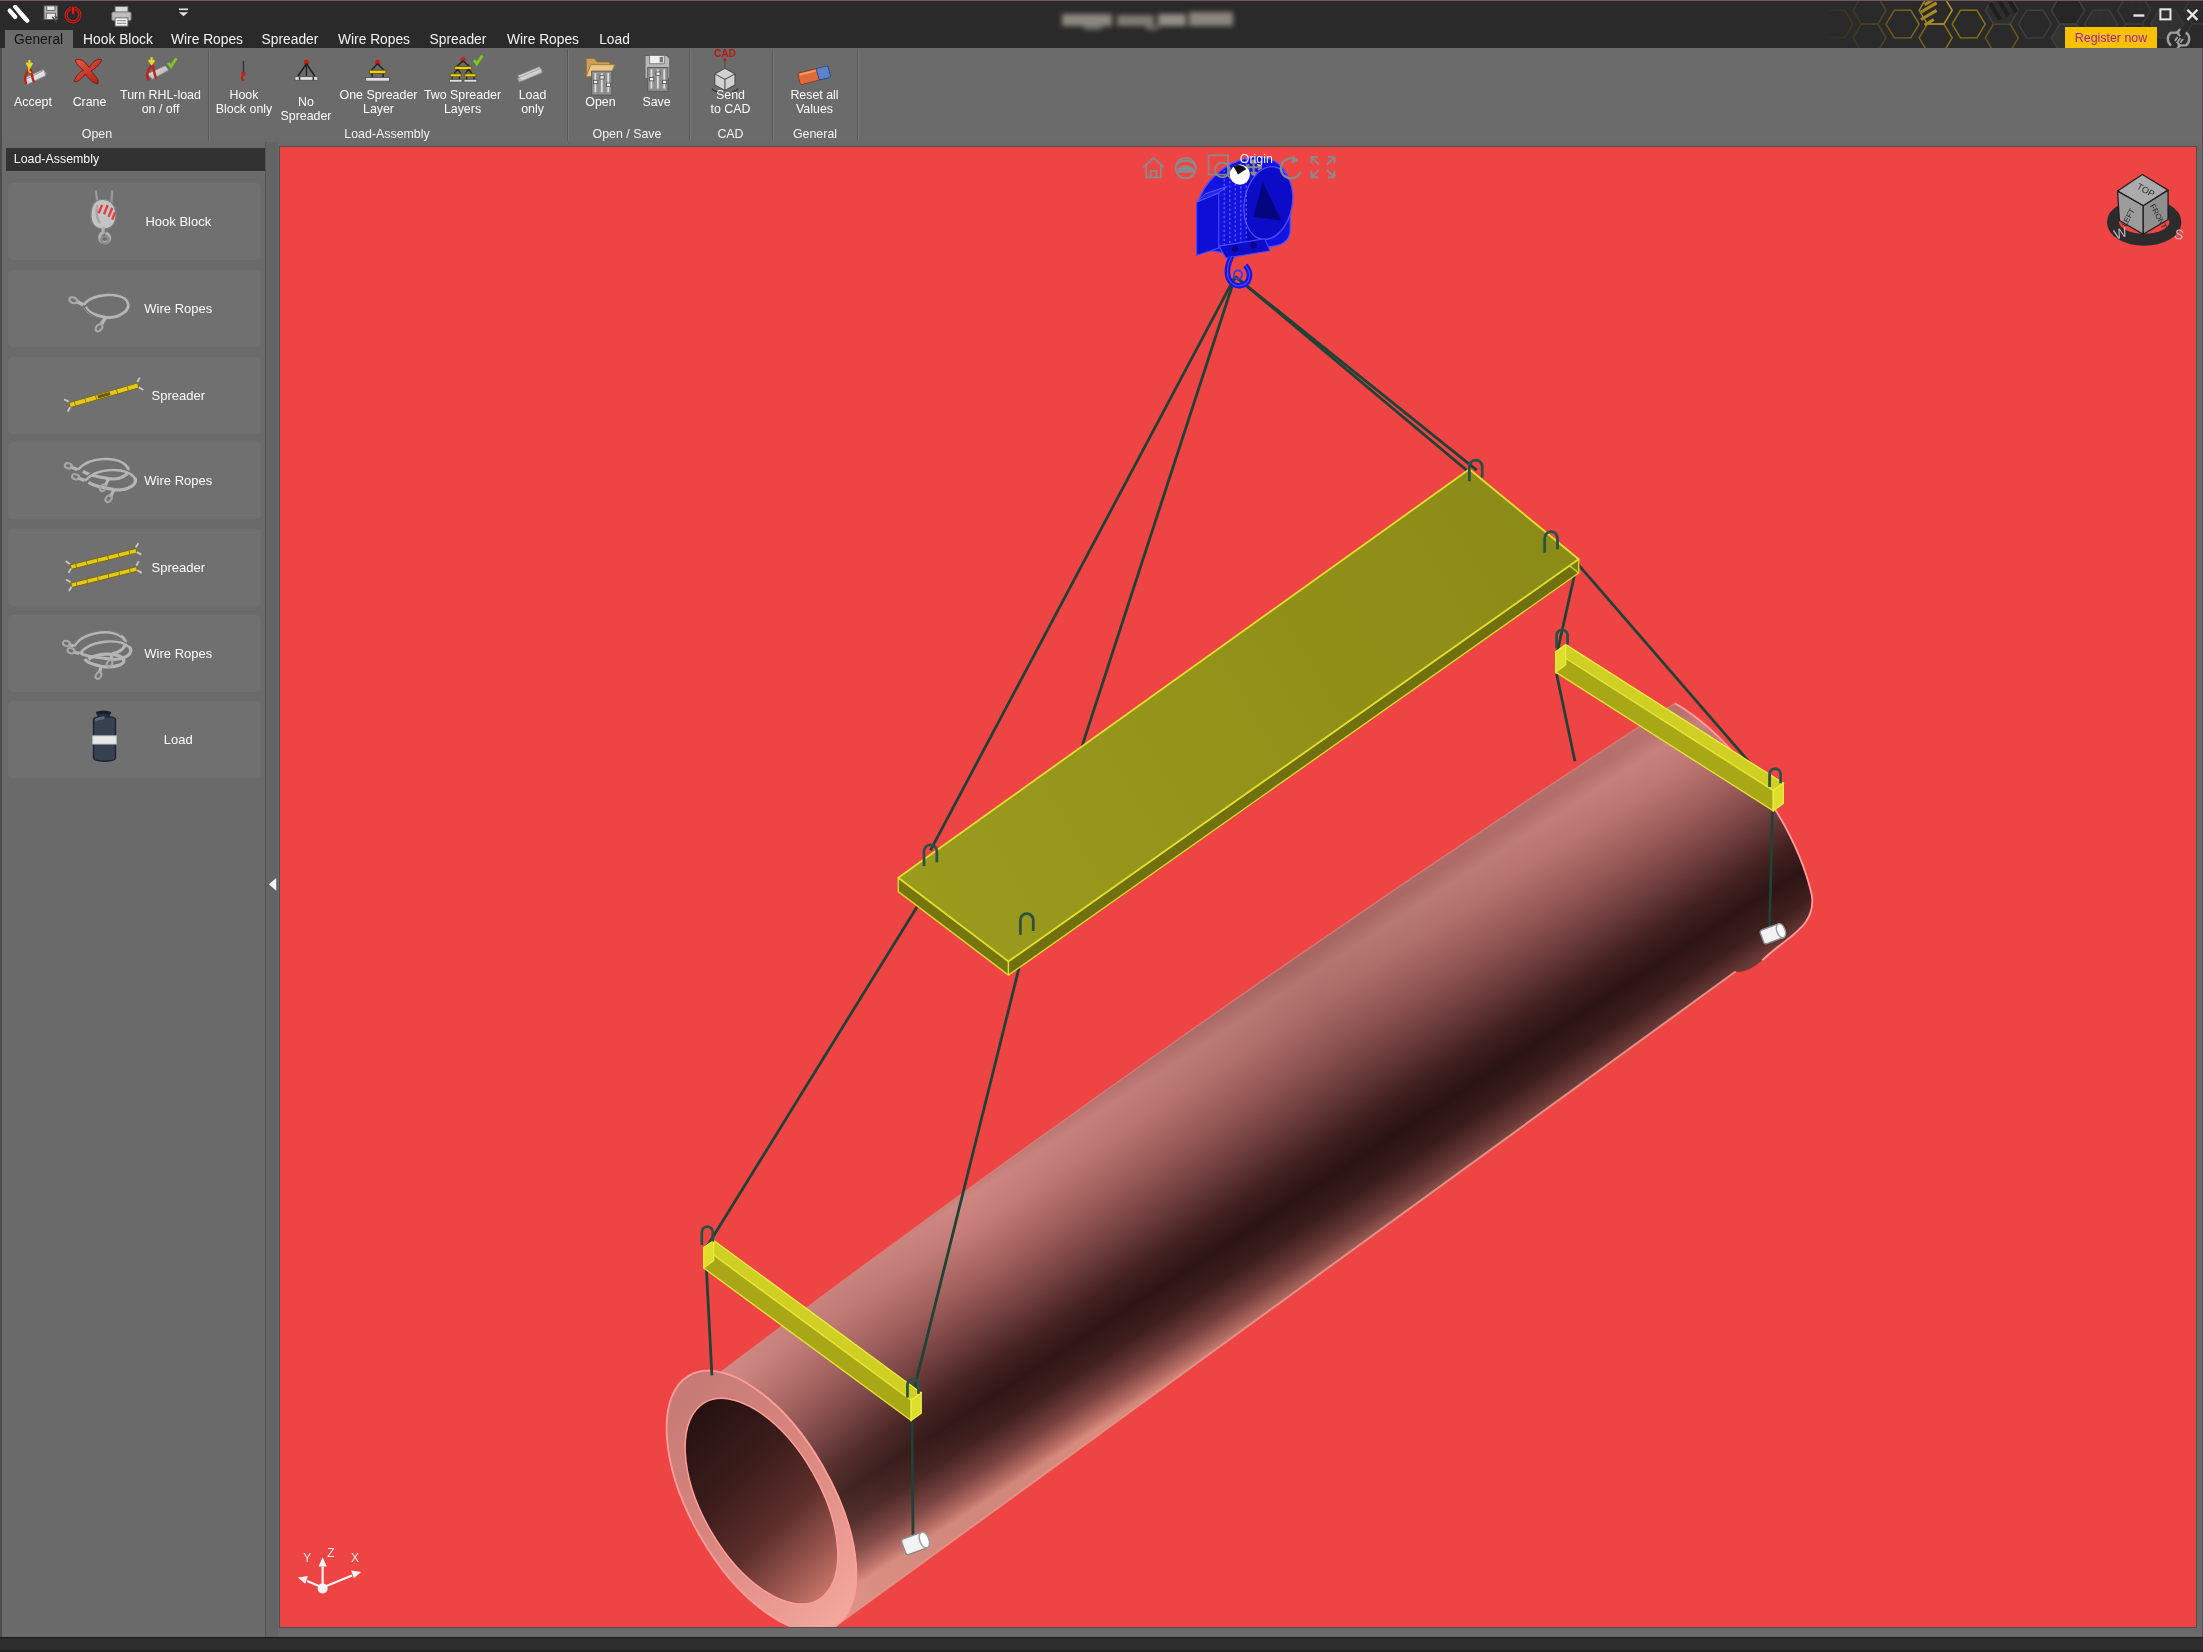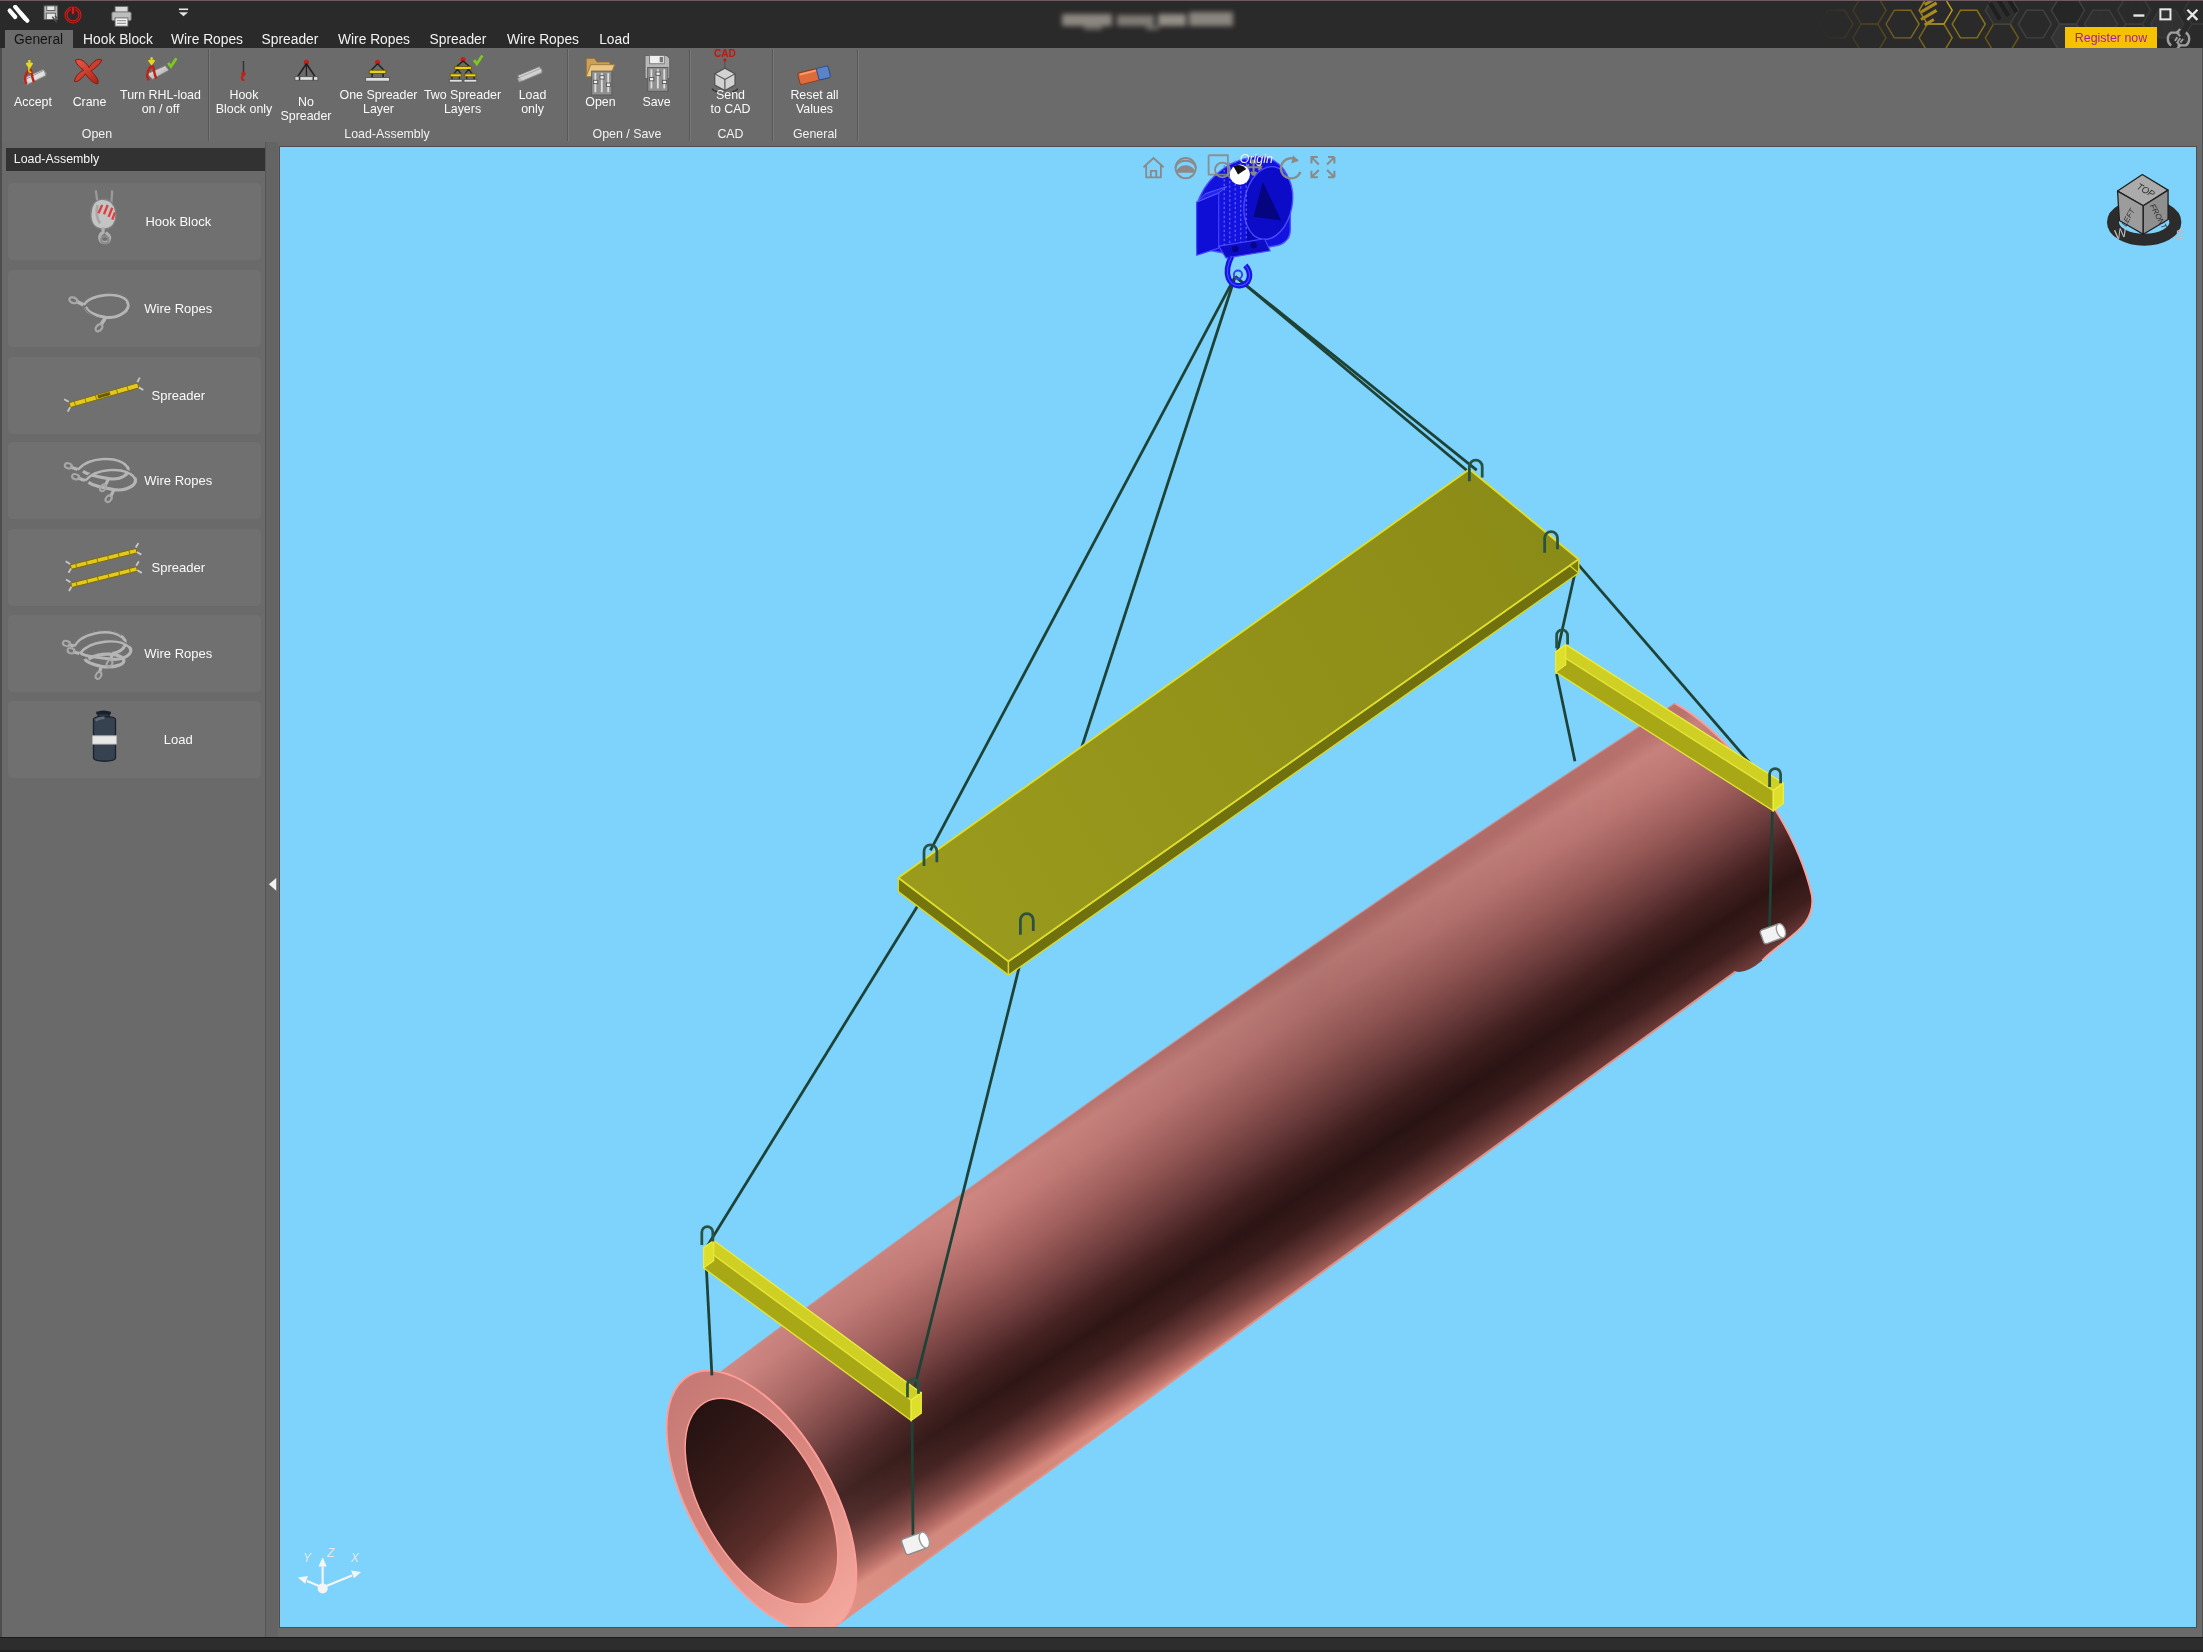--- a/index.html
+++ b/index.html
@@ -20,21 +20,21 @@
   .rlabel{position:absolute;color:#fafafa;font-size:12.4px;text-align:center;white-space:nowrap;}
   .glabel{position:absolute;top:79px;color:#f2f2f2;font-size:12.4px;text-align:center;white-space:nowrap;}
   
   #content{left:0;top:142px;width:2204px;height:1495px;background:#6a6a6a;}
   #panel-header{position:absolute;left:5.5px;top:5.5px;width:259px;height:23px;background:#323232;color:#f5f5f5;
       font-size:12.4px;line-height:23px;padding-left:8.3px;box-sizing:border-box;}
   .pitem{position:absolute;left:8.3px;width:253px;height:77px;background:#717070;border-radius:4.6px;}
   .pitem .lbl{position:absolute;left:124px;top:0;height:77px;line-height:77px;color:#fafafa;font-size:13px;width:92px;text-align:center;}
   .pitem svg{position:absolute;top:0;}
   #collapse{position:absolute;left:265px;top:0px;width:12px;height:1495px;background:#646464;border-left:0.9px solid #555;}
-  #vpwrap{position:absolute;left:279px;top:3.7px;width:1916px;height:1480px;background:#7dd3fc;border:0.9px solid #4e4e4e;box-sizing:content-box;font-style:italic;}
+  #vpwrap{position:absolute;left:279px;top:3.7px;width:1916px;height:1480px;background:#ef4444;border:0.9px solid #4e4e4e;box-sizing:content-box;}
   
   #statusbar{left:0;top:1637px;width:2204px;height:15.6px;background:#2d2d2d;border-top:0.9px solid #1a1a1a;}
   #botline{left:0;top:1650px;width:2204px;height:2.8px;background:#232323;}
 </style>
 </head>
 <body>
 
 <div id="topzone" class="abs">
 
   <svg class="abs" style="right:0;top:0" width="386" height="48" viewBox="0 0 420 52">

